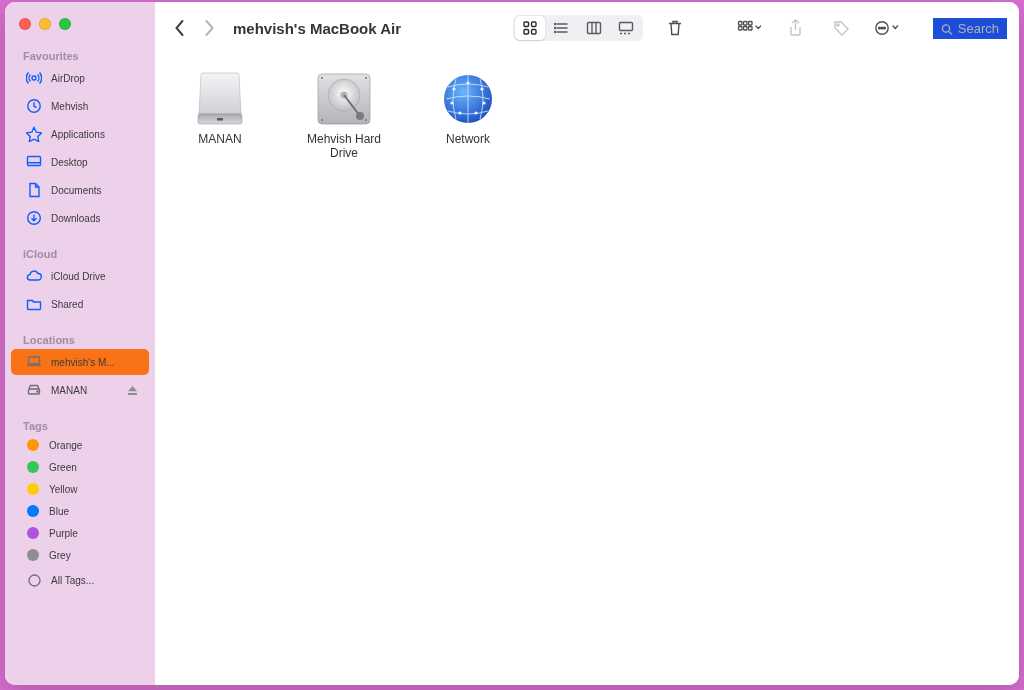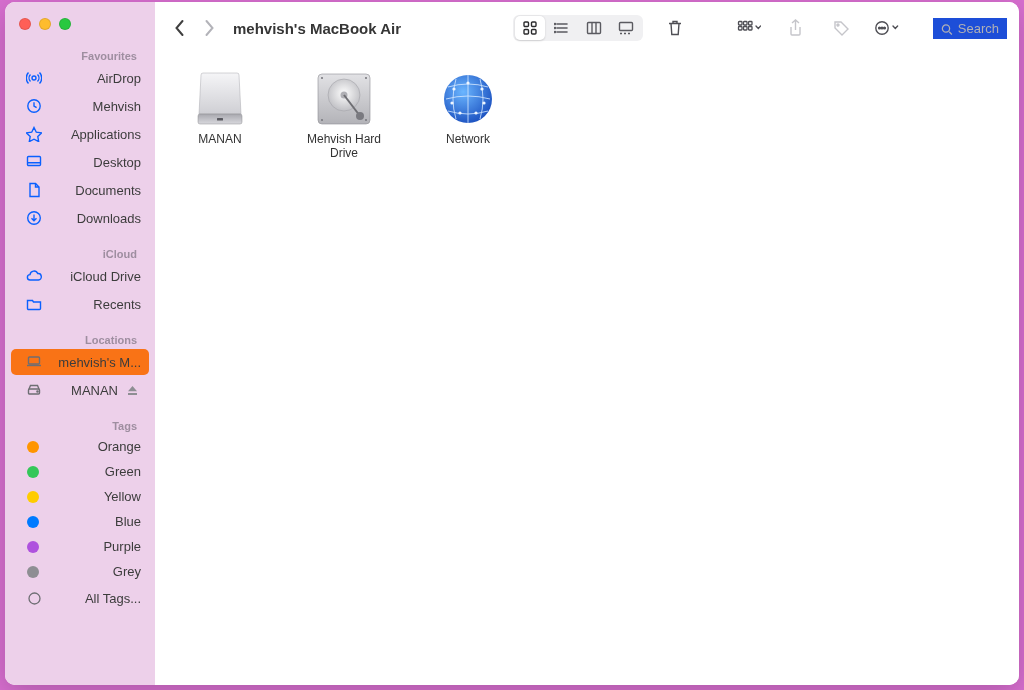--- a/index.html
+++ b/index.html
@@ -1,25 +1,25 @@
 <!DOCTYPE html>
 <html><head>
 <meta charset="utf-8">
 <style>
   * { box-sizing: border-box; margin: 0; padding: 0; }
   body { font-family: -apple-system, "Helvetica Neue", Helvetica, Arial, sans-serif; font-size: 13px; background: #d86fd0; height: 690px; width: 1024px; overflow: hidden; }
   .window { position: absolute; left: 5px; top: 2px; right: 5px; bottom: 5px; background: #fff; border-radius: 10px; overflow: hidden; display: flex; box-shadow: 0 8px 30px rgba(0,0,0,0.2); }
-  .sidebar { width: 150px; background: #edd0ea; display: flex; flex-direction: column; padding-top: 10px; text-align: right; }
+  .sidebar { width: 150px; background: #edd0ea; display: flex; flex-direction: column; padding-top: 10px; }
   .traffic { display:flex; gap:8px; padding: 6px 0 16px 14px;}
   .dot { width:12px; height:12px; border-radius:50%; }
   .dot.red{background:#ff5f57;border:0.5px solid rgba(0,0,0,0.1);}
   .dot.yellow{background:#febc2e;border:0.5px solid rgba(0,0,0,0.1);}
   .dot.green{background:#28c840;border:0.5px solid rgba(0,0,0,0.1);}
   .section-label { font-size:11px; font-weight:600; color:#9e8ea0; padding:4px 18px 2px 18px; }
-  .sb-item { display:flex; align-items:center; gap:8px; padding:4px 8px 4px 14px; margin:1px 6px; border-radius:5px; cursor:default; color:#3c3c3c; font-size:13px;}
+  .sb-item { display:flex; align-items:center; gap:8px; padding:4px 8px 4px 14px; margin:1px 6px; border-radius:5px; cursor:default; color:#3c3c3c; font-size:10px;}
   .sb-item.selected { background:#f97316; }
   .sb-item .ico { width:18px; height:18px; display:flex; align-items:center; justify-content:center; color:#0a60ff; }
   .sb-item .ico.grey { color:#6e6e73; }
   .sb-item .label { flex:1; white-space:nowrap; overflow:hidden; text-overflow:ellipsis; }
   .tag-dot { width:12px; height:12px; border-radius:50%; flex-shrink:0; margin-left:2px; margin-right:2px; }
   .tag-all { color:#6e6e73; }
   .eject { color:#8e8e93; margin-right:2px; }
   .section-gap { height:12px; }
   .main { flex:1; display:flex; flex-direction:column; background:#fff; }
   .toolbar { height:52px; display:flex; align-items:center; padding:0 12px; gap:6px; border-bottom: none; }
@@ -117,21 +117,21 @@
           </svg>
       </span>
       <span class="label">iCloud Drive</span>
     </div>
     <div class="sb-item">
       <span class="ico">
         <svg width="16" height="16" viewBox="0 0 16 16" fill="none" stroke="currentColor" stroke-width="1.4">
             <path d="M1.5 4.5h5l1 1.5h7v6.5a1 1 0 01-1 1h-11a1 1 0 01-1-1z"></path>
           </svg>
       </span>
-      <span class="label">Recents</span>
+      <span class="label">Shared</span>
     </div>
 
     <div class="section-gap"></div>
     <div class="section-label">Locations</div>
     <div class="sb-item selected">
       <span class="ico grey">
         <svg width="16" height="16" viewBox="0 0 16 16" fill="none" stroke="currentColor" stroke-width="1.4">
             <rect x="2.5" y="3" width="11" height="7" rx="1"></rect>
             <path d="M1 11.5h14"></path>
           </svg>

